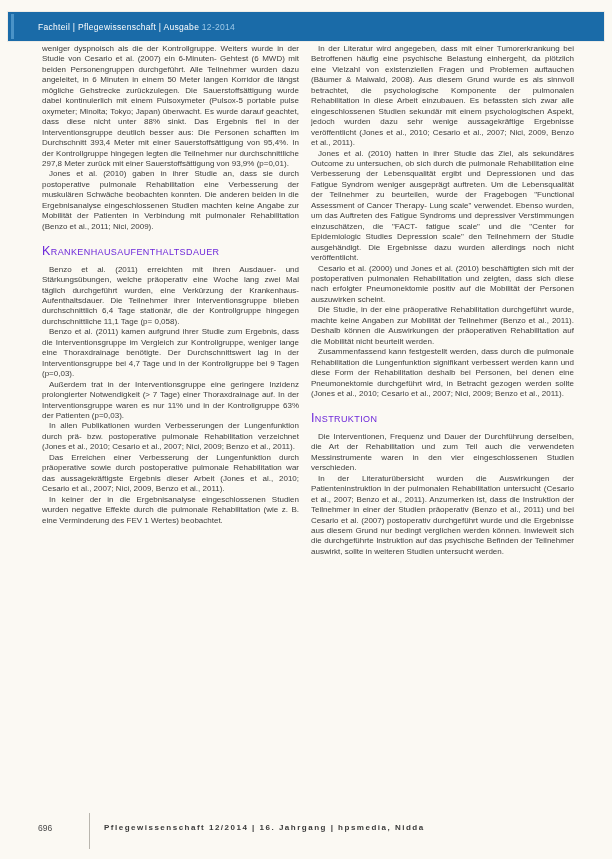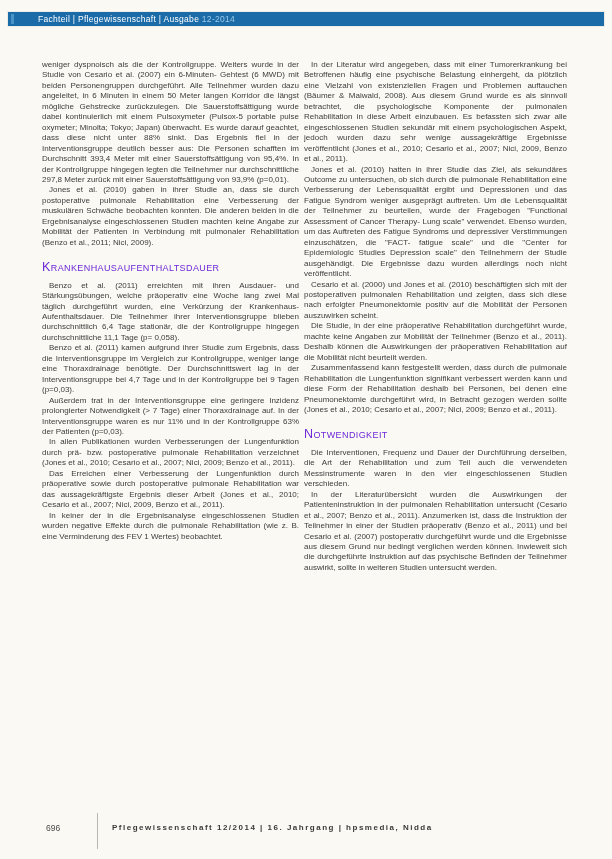--- a/index.html
+++ b/index.html
@@ -6,40 +6,40 @@
   body{
     width:612px;height:859px;position:relative;overflow:hidden;
     background:#fbf9f3;
     font-family:"Liberation Sans", sans-serif;
     -webkit-font-smoothing:antialiased;
   }
   .page{position:absolute;inset:0;}
 
   
   .header-bar{
-    position:absolute;left:8px;right:8px;top:12px;height:14px;
+    position:absolute;left:8px;right:8px;top:12px;height:29px;
     background:#1a6ba8;
     display:flex;align-items:center;
     box-shadow:0 0 0 1px rgba(0,0,0,0.05);
   }
   .header-accent{
     position:absolute;left:3px;top:2px;bottom:2px;width:3px;
     background:#4a93c7;
   }
   .header-text{
     margin-left:30px;
     color:#ffffff;font-size:8.5px;letter-spacing:0.3px;
     white-space:nowrap;
   }
   .header-issue{color:#9ec9e8;}
 
   
   .content{
-    position:absolute;left:42px;top:60px;width:533px;bottom:48px;
-    display:flex;gap:5px;overflow:hidden;
+    position:absolute;left:42px;top:44px;width:533px;bottom:48px;
+    display:flex;gap:12px;overflow:hidden;
   }
   .col{overflow:hidden;}
   .col-left{width:257px;}
   .col-right{width:263px;}
 
   .body-paragraph{
     margin:0;
     font-size:8px;line-height:10.45px;color:#3c3c3c;
     text-align:justify;text-justify:inter-word;
     text-indent:7px;
@@ -49,21 +49,21 @@
 
   .section-heading{
     margin:13px 0 6px 0;
     font-size:12.5px;line-height:13.5px;font-weight:normal;
     color:#6d28d9;
     font-variant:small-caps;
     letter-spacing:0.4px;
   }
 
   
-  .footer{position:absolute;left:8px;right:0;bottom:0;height:48px;padding-left:47px;}
+  .footer{position:absolute;left:0;right:0;bottom:0;height:48px;padding-left:47px;}
   .footer-page-number{
     position:absolute;left:38px;top:12px;
     font-size:8.5px;color:#4a4a4a;
   }
   .footer-divider{
     position:absolute;left:89px;top:2px;height:36px;width:1px;
     background:#b9b6ae;
   }
   .footer-text{
     position:absolute;left:104px;top:12px;
@@ -92,21 +92,21 @@
         <p class="body-paragraph">In allen Publikationen wurden Verbesserungen der Lungenfunktion durch prä- bzw. postoperative pulmonale Rehabilitation verzeichnet (Jones et al., 2010; Cesario et al., 2007; Nici, 2009; Benzo et al., 2011).</p>
         <p class="body-paragraph">Das Erreichen einer Verbesserung der Lungenfunktion durch präoperative sowie durch postoperative pulmonale Rehabilitation war das aussagekräftigste Ergebnis dieser Arbeit (Jones et al., 2010; Cesario et al., 2007; Nici, 2009, Benzo et al., 2011).</p>
         <p class="body-paragraph">In keiner der in die Ergebnisanalyse eingeschlossenen Studien wurden negative Effekte durch die pulmonale Rehabilitation (wie z. B. eine Verminderung des FEV 1 Wertes) beobachtet.</p>
       </div>
     <div class="col col-right">
         <p class="body-paragraph">In der Literatur wird angegeben, dass mit einer Tumorerkrankung bei Betroffenen häufig eine psychische Belastung einhergeht, da plötzlich eine Vielzahl von existenziellen Fragen und Problemen auftauchen (Bäumer &amp; Maiwald, 2008). Aus diesem Grund wurde es als sinnvoll betrachtet, die psychologische Komponente der pulmonalen Rehabilitation in diese Arbeit einzubauen. Es befassten sich zwar alle eingeschlossenen Studien sekundär mit einem psychologischen Aspekt, jedoch wurden dazu sehr wenige aussagekräftige Ergebnisse veröffentlicht (Jones et al., 2010; Cesario et al., 2007; Nici, 2009, Benzo et al., 2011).</p>
         <p class="body-paragraph">Jones et al. (2010) hatten in ihrer Studie das Ziel, als sekundäres Outcome zu untersuchen, ob sich durch die pulmonale Rehabilitation eine Verbesserung der Lebensqualität ergibt und Depressionen und das Fatigue Syndrom weniger ausgeprägt auftreten. Um die Lebensqualität der Teilnehmer zu beurteilen, wurde der Fragebogen "Functional Assessment of Cancer Therapy- Lung scale" verwendet. Ebenso wurden, um das Auftreten des Fatigue Syndroms und depressiver Verstimmungen einzuschätzen, die "FACT- fatigue scale" und die "Center for Epidemiologic Studies Depression scale" den Teilnehmern der Studie ausgehändigt. Die Ergebnisse dazu wurden allerdings noch nicht veröffentlicht.</p>
         <p class="body-paragraph">Cesario et al. (2000) und Jones et al. (2010) beschäftigten sich mit der postoperativen pulmonalen Rehabilitation und zeigten, dass sich diese nach erfolgter Pneumonektomie positiv auf die Mobilität der Personen auszuwirken scheint.</p>
         <p class="body-paragraph">Die Studie, in der eine präoperative Rehabilitation durchgeführt wurde, machte keine Angaben zur Mobilität der Teilnehmer (Benzo et al., 2011). Deshalb können die Auswirkungen der präoperativen Rehabilitation auf die Mobilität nicht beurteilt werden.</p>
         <p class="body-paragraph">Zusammenfassend kann festgestellt werden, dass durch die pulmonale Rehabilitation die Lungenfunktion signifikant verbessert werden kann und diese Form der Rehabilitation deshalb bei Personen, bei denen eine Pneumonektomie durchgeführt wird, in Betracht gezogen werden sollte (Jones et al., 2010; Cesario et al., 2007; Nici, 2009; Benzo et al., 2011).</p>
-        <h2 class="section-heading">Notwendigkeit</h2>
+        <h2 class="section-heading">Instruktion</h2>
         <p class="body-paragraph">Die Interventionen, Frequenz und Dauer der Durchführung derselben, die Art der Rehabilitation und zum Teil auch die verwendeten Messinstrumente waren in den vier eingeschlossenen Studien verschieden.</p>
         <p class="body-paragraph">In der Literaturübersicht wurden die Auswirkungen der Patienteninstruktion in der pulmonalen Rehabilitation untersucht (Cesario et al., 2007; Benzo et al., 2011). Anzumerken ist, dass die Instruktion der Teilnehmer in einer der Studien präoperativ (Benzo et al., 2011) und bei Cesario et al. (2007) postoperativ durchgeführt wurde und die Ergebnisse aus diesem Grund nur bedingt verglichen werden können. Inwieweit sich die durchgeführte Instruktion auf das psychische Befinden der Teilnehmer auswirkt, sollte in weiteren Studien untersucht werden.</p>
       </div>
   </div>
 
   <div class="footer">
     <div class="footer-page-number">696</div>
     <div class="footer-divider"></div>
     <div class="footer-text">Pflegewissenschaft 12/2014 | 16. Jahrgang | hpsmedia, Nidda</div>
   </div>

